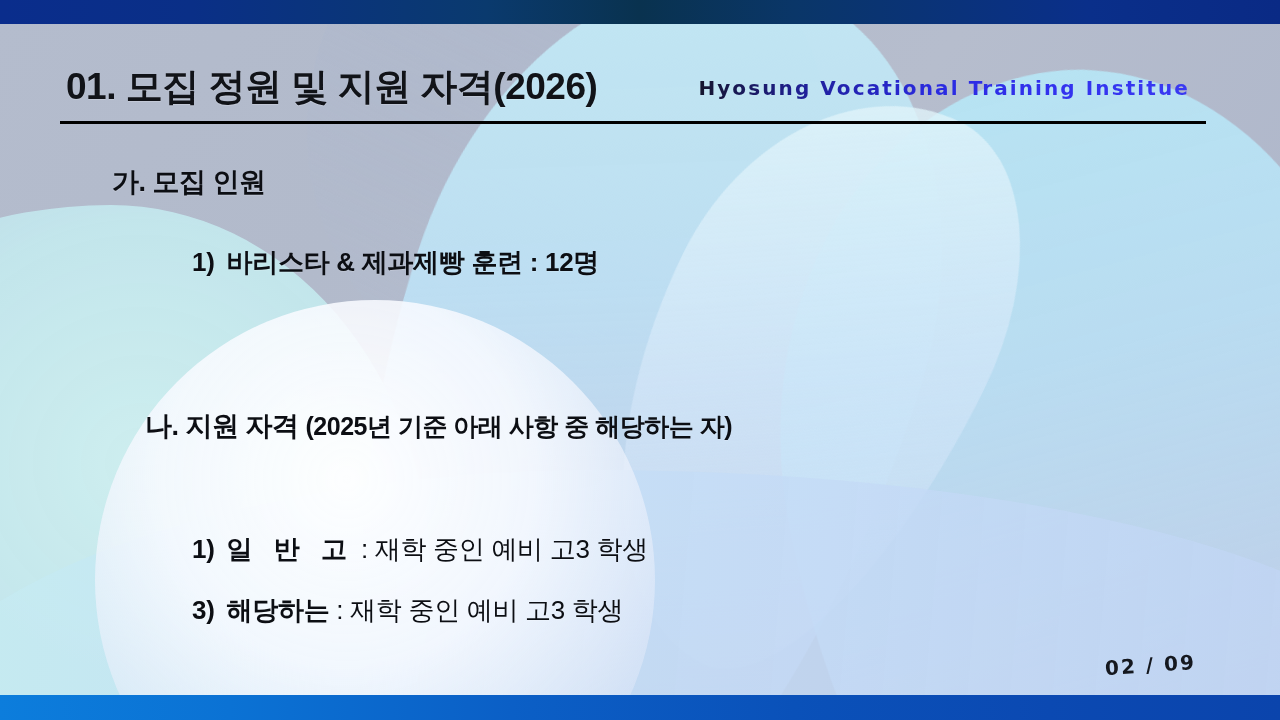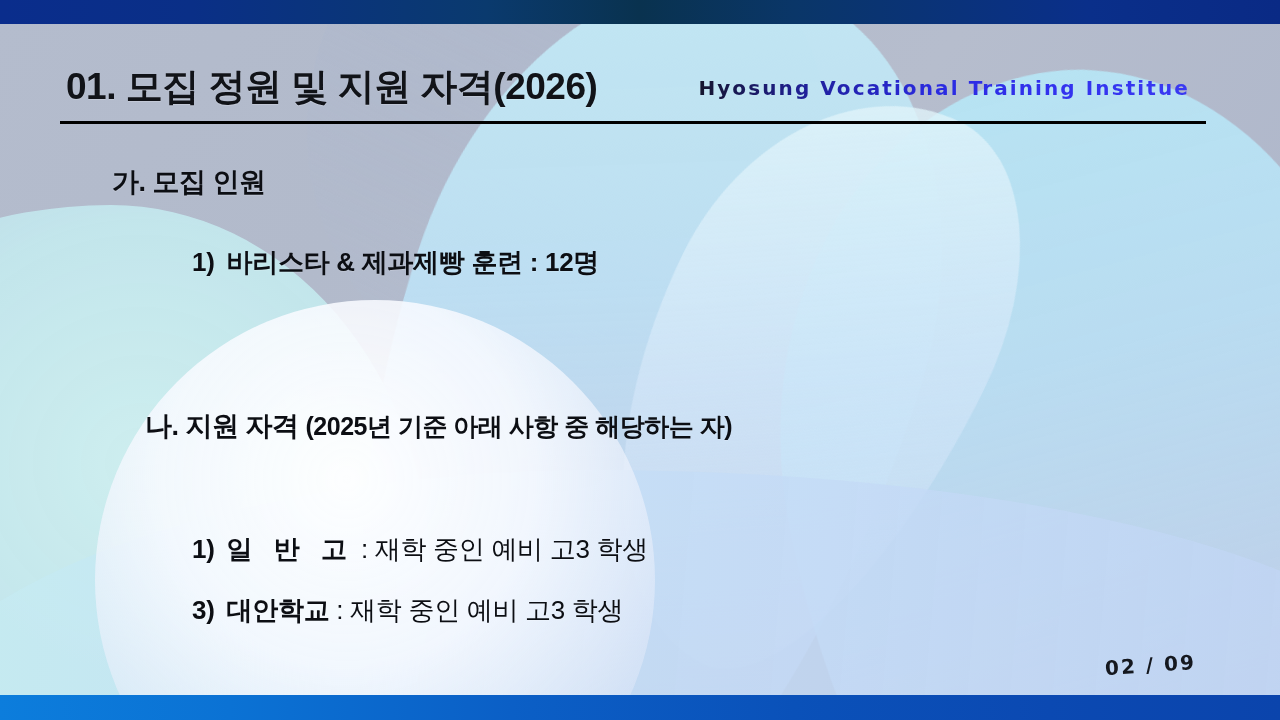--- a/index.html
+++ b/index.html
@@ -260,21 +260,21 @@
     <div class="sect-head" id="sect-b">
       <span class="head-main">나. 지원 자격</span><span class="head-note">(2025년 기준 아래 사항 중 해당하는 자)</span>
     </div>
 
     <div class="bullet" id="b-b1">
       <span class="num">1)</span><span class="label-wide">일 반 고</span><span class="rest"> : 재학 중인 예비 고3 학생</span>
     </div>
 
 
     <div class="bullet" id="b-b3">
-      <span class="num">3)</span><span>대안학교</span><span class="rest"> : 재학 중인 예비 고3 학생</span>
+      <span class="num">3)</span><span>해당하는</span><span class="rest"> : 재학 중인 예비 고3 학생</span>
     </div>
 
   </div>
 
   <div class="page-num">02 / 09</div>
 
   <div class="bottombar"></div>
 
 </div>
 

